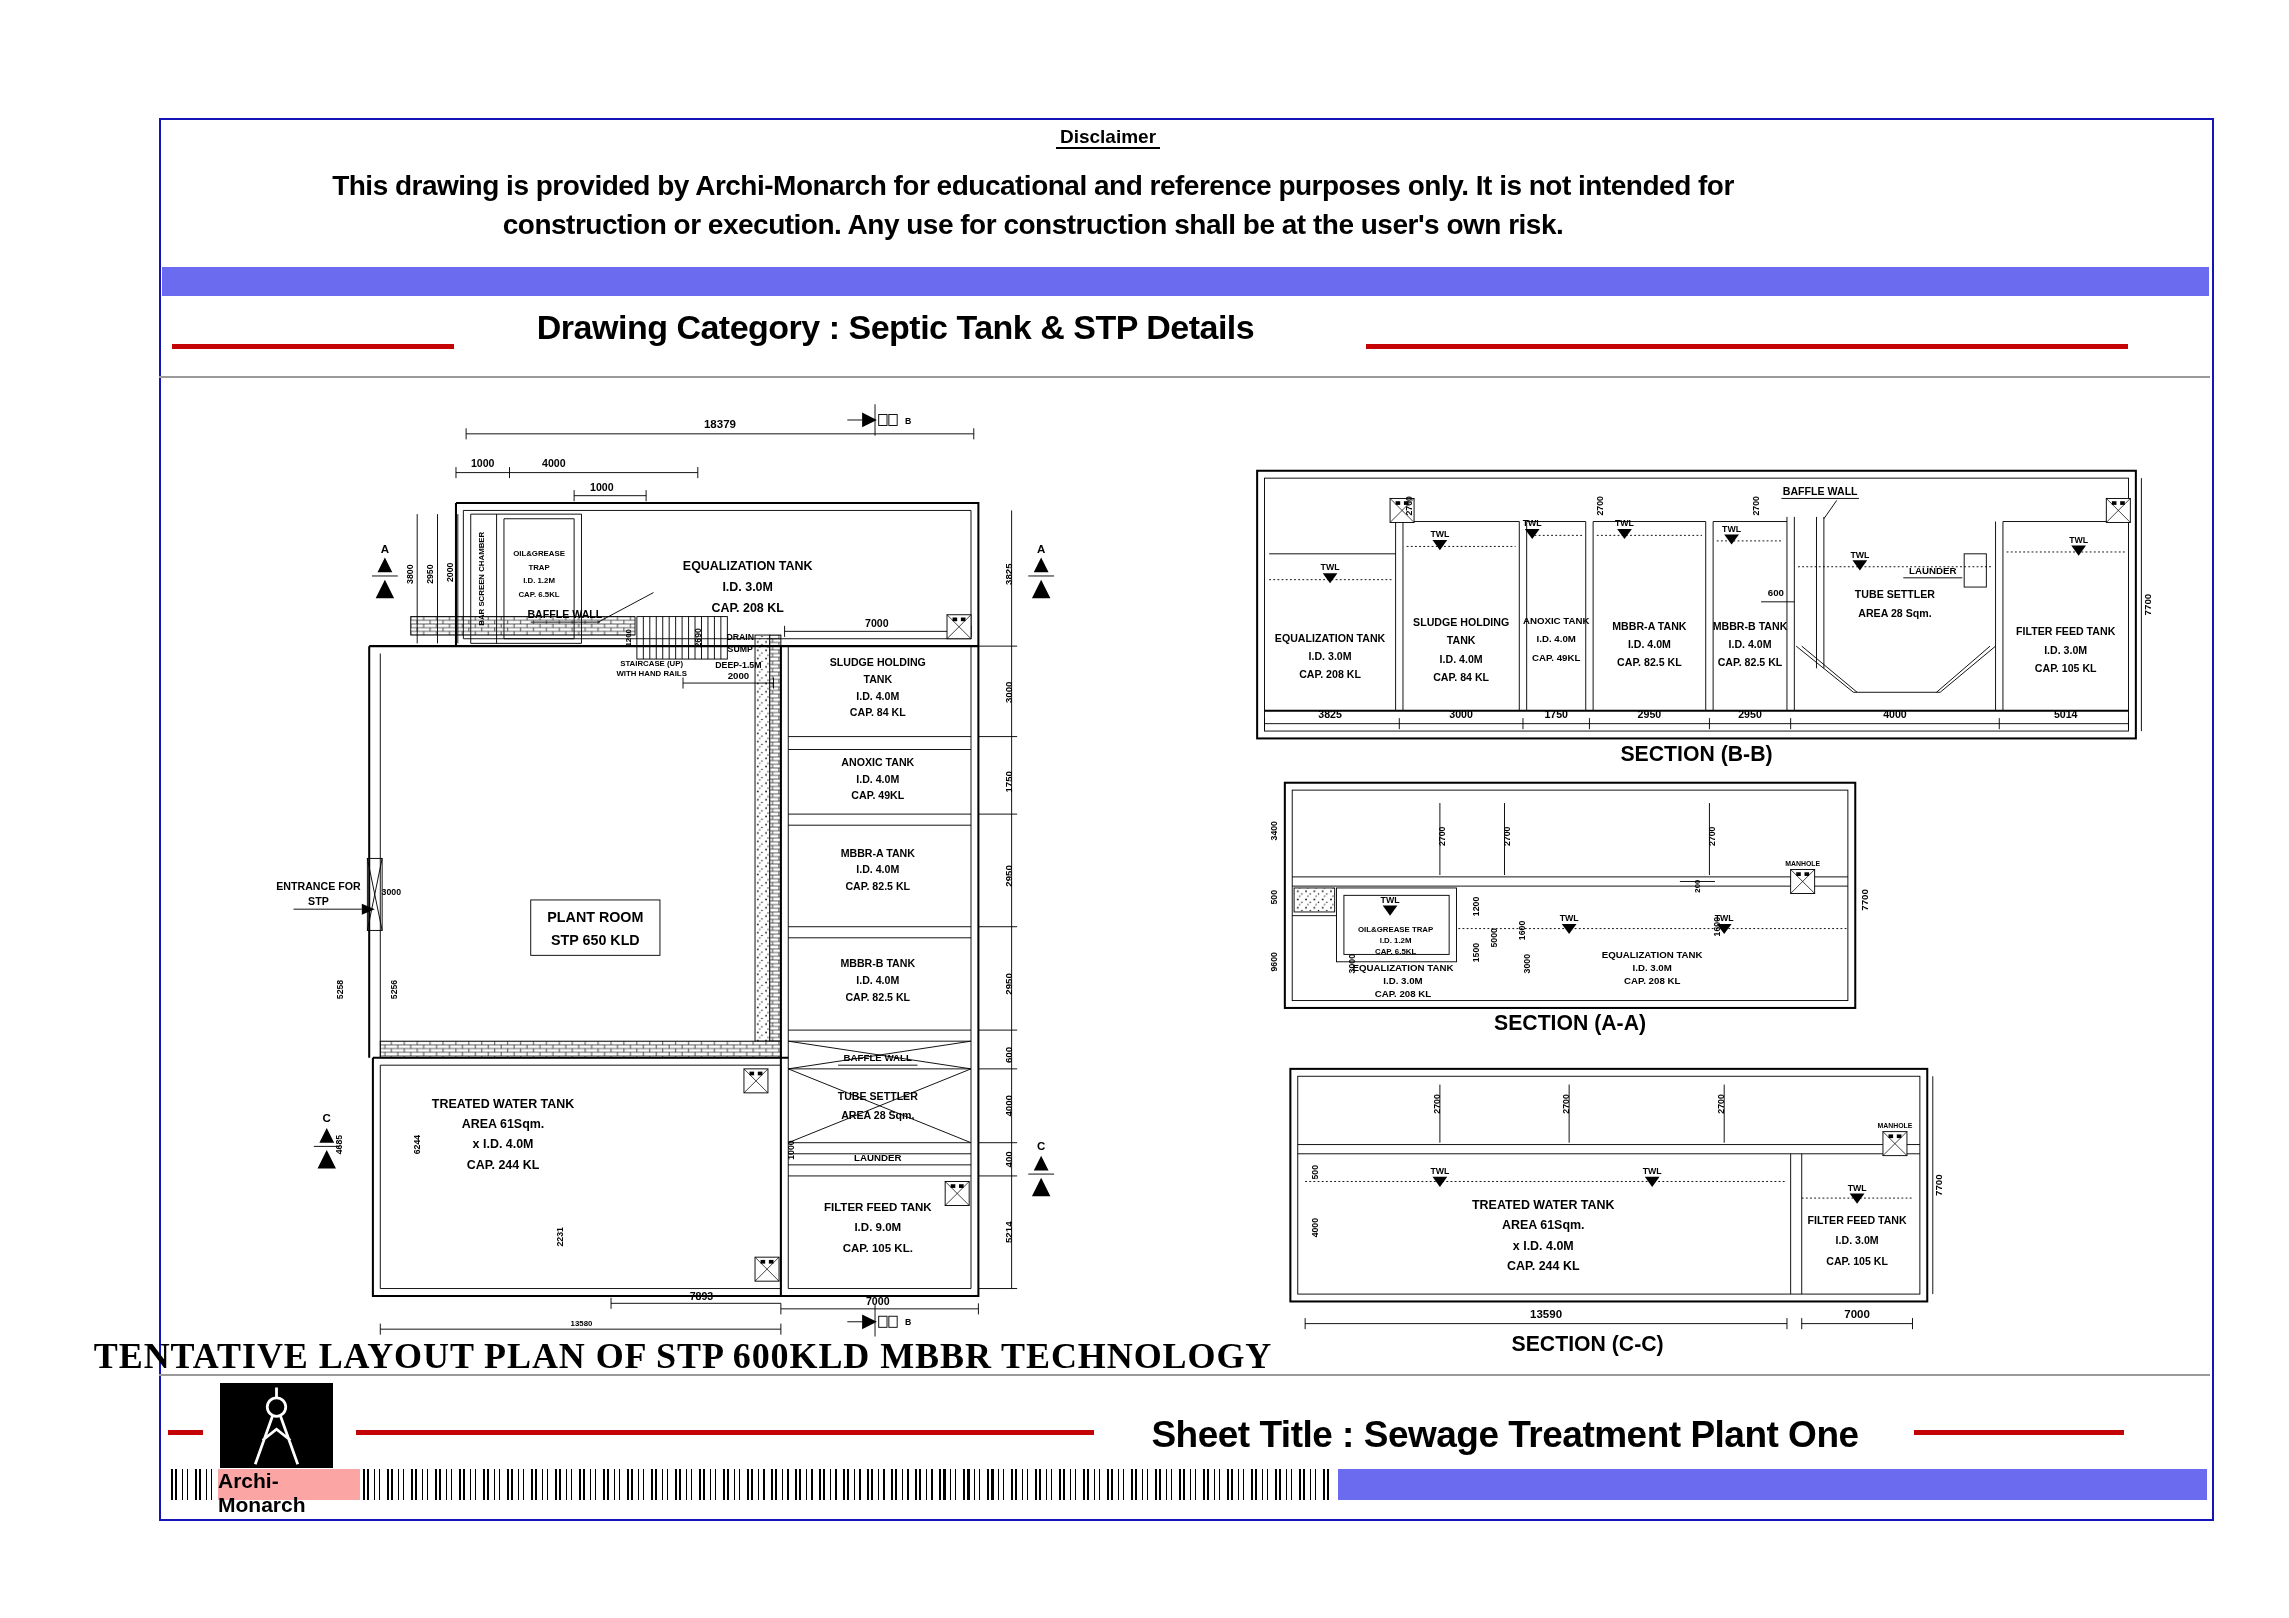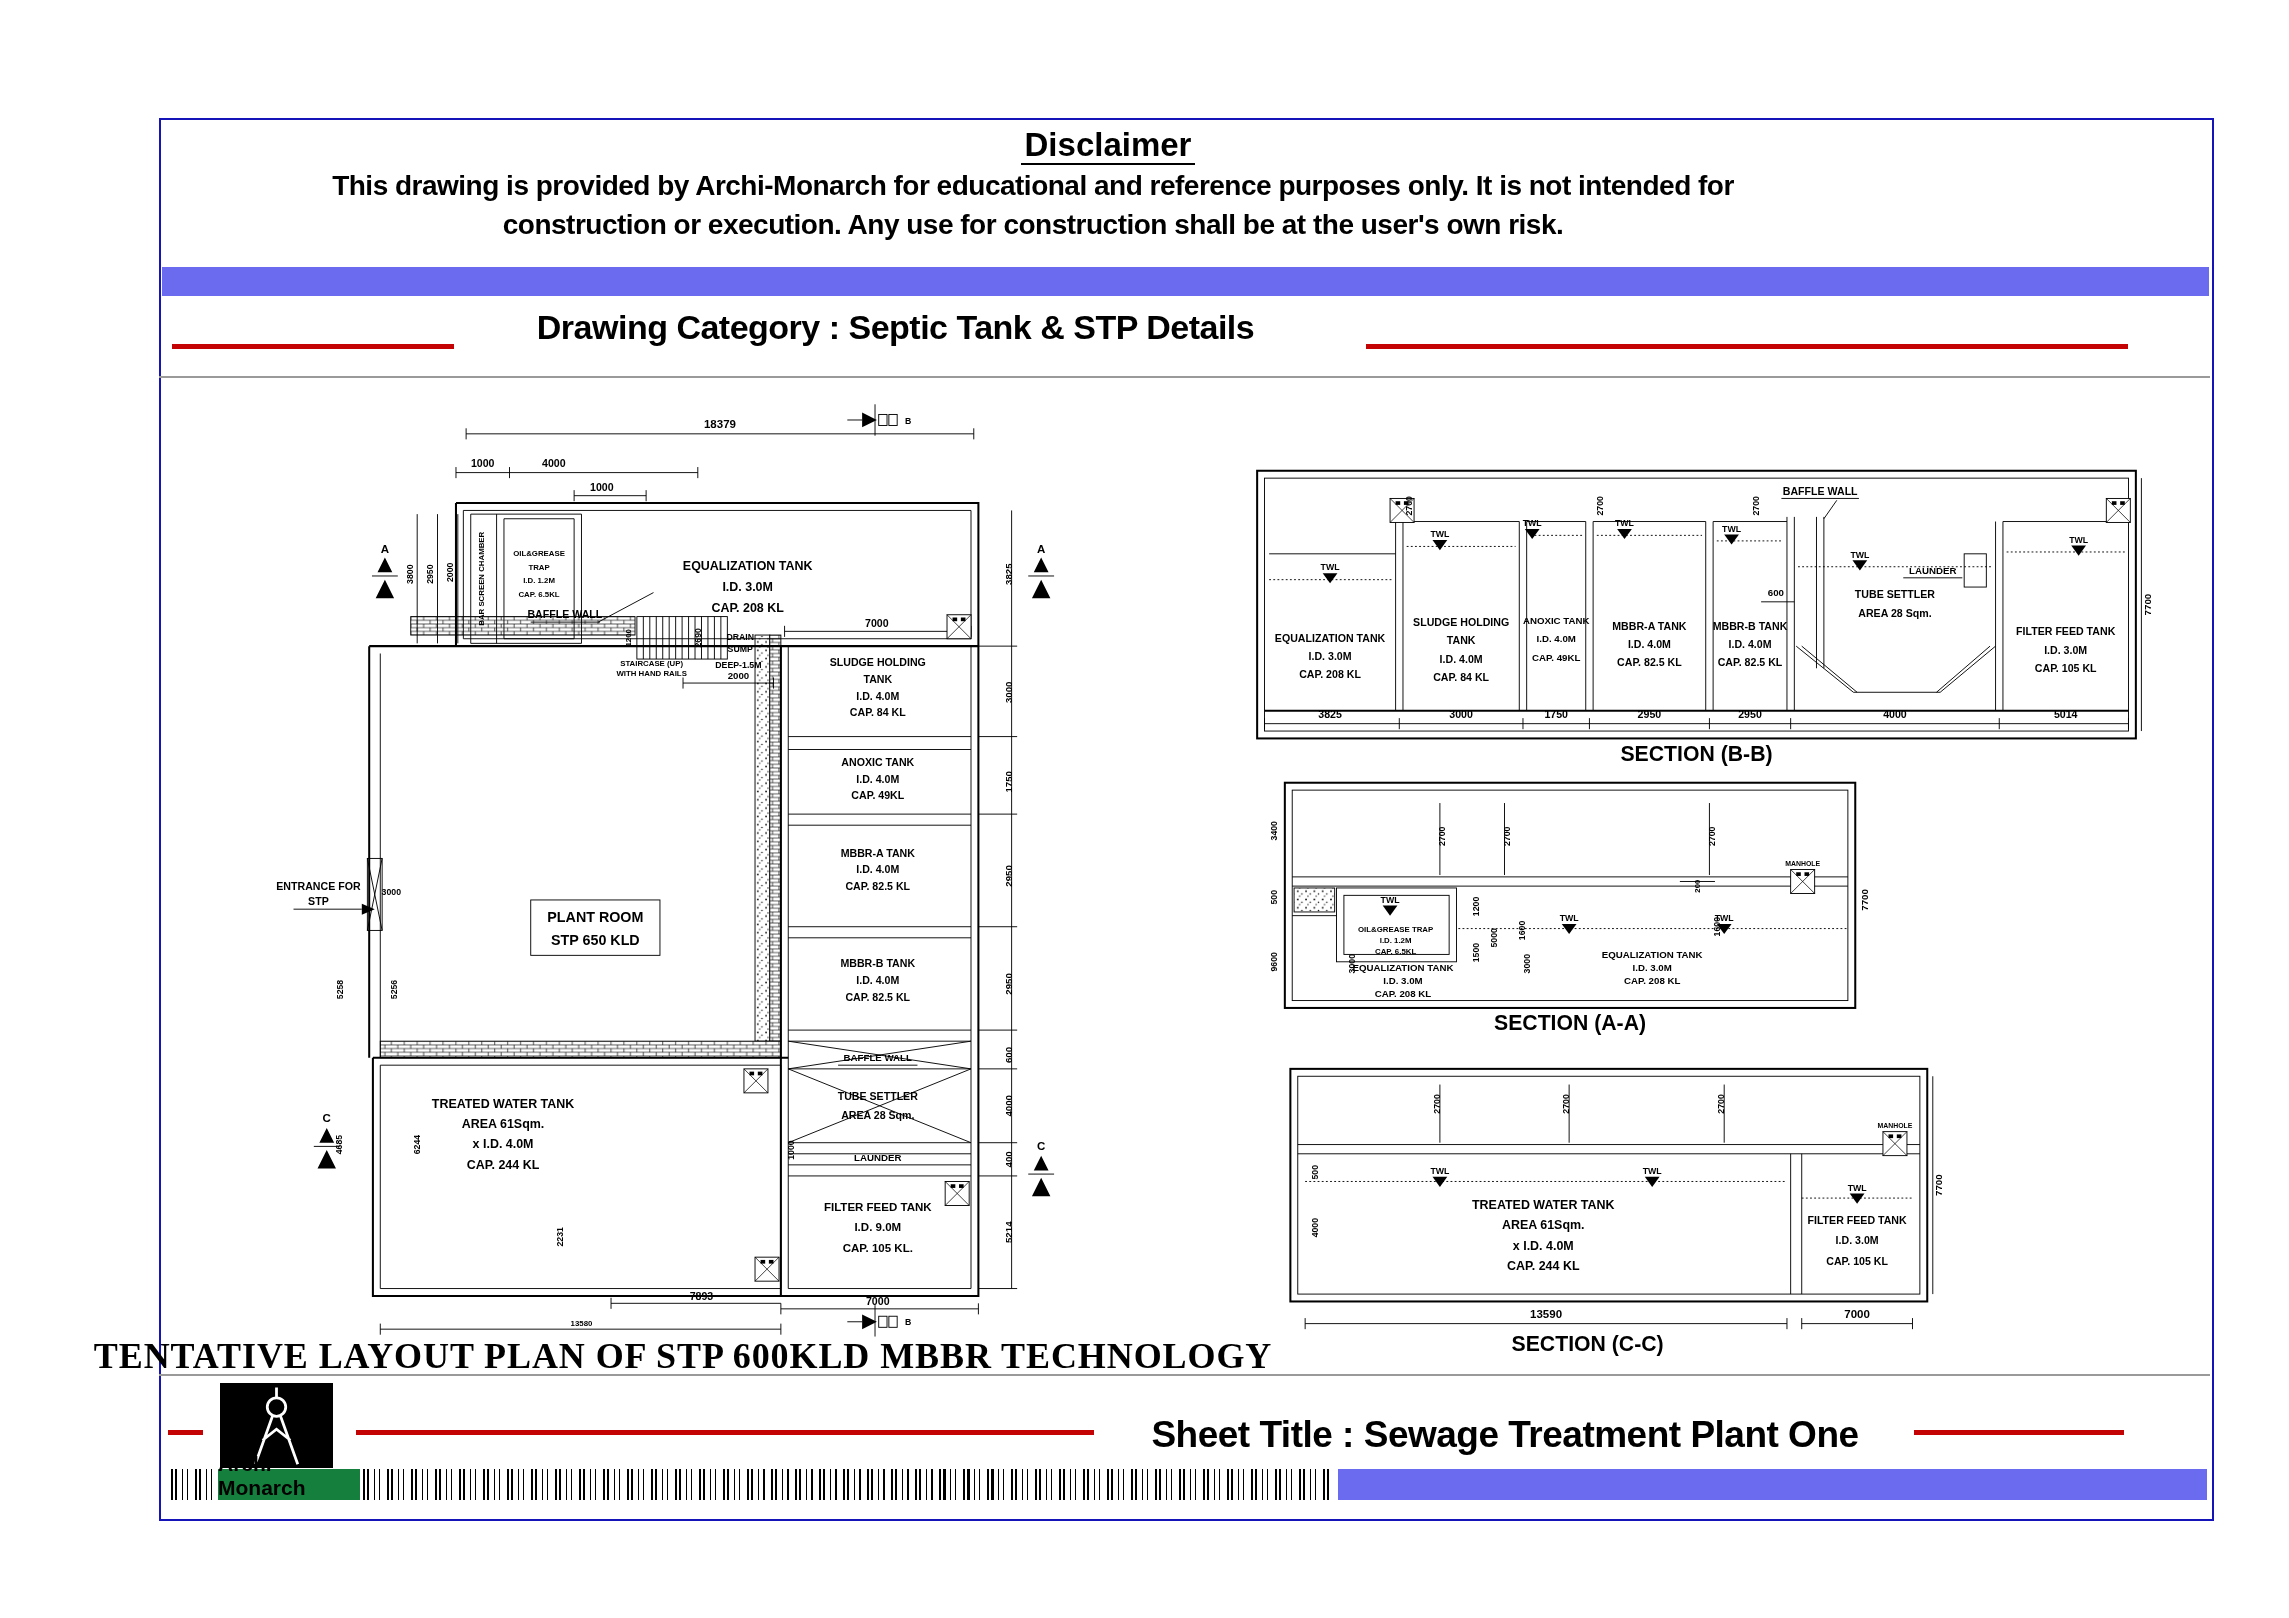--- a/index.html
+++ b/index.html
@@ -1,31 +1,31 @@
 <!DOCTYPE html>
 <html style="--accent: #6b6bf0; --bord: #1414b8; --red: #c40404;font-size:14.8px"><head>
 <meta charset="utf-8">
 <style>
   :root{ --accent:#6b6bf0; --bord:#1414b8; --red:#c40404; }
   html,body{margin:0;padding:0;}
   body{width:2290px;height:1619px;background:#fff;position:relative;
        font-family:"Liberation Sans",sans-serif;overflow:hidden;}
   .abs{position:absolute;}
   .pageborder{left:159px;top:118px;width:2051px;height:1399px;border:2.8px solid var(--bord);}
-  .disc-title{left:0;top:126px;width:2216px;text-align:center;font-size:33px;font-weight:700;}
+  .disc-title{left:0;top:126px;width:2216px;text-align:center;font-size:19px;font-weight:700;}
   .disc-title span{border-bottom:2.8px solid #000;padding:0 3.7px;}
   .disc-line{left:0;width:2066px;text-align:center;font-size:28px;font-weight:700;letter-spacing:-0.5px;}
   .bluebar-top{left:162px;top:267px;width:2047px;height:29px;background:var(--accent);}
   .bluebar-bot{left:1338px;top:1469px;width:869px;height:31px;background:var(--accent);}
   .heading{left:425px;top:308px;width:941px;text-align:center;font-size:34px;font-weight:700;letter-spacing:-0.5px;}
   .redline{height:4.6px;background:var(--red);}
   .grayline{height:1.8px;background:#9a9a9a;}
   .sheet-title{left:1108px;top:1414px;width:794px;text-align:center;font-size:37px;font-weight:700;letter-spacing:-0.5px;}
   .logo{left:220px;top:1383px;width:113px;height:85px;background:#000;}
-  .brandpatch{left:218px;top:1469px;width:142px;height:31px;background:#15803d;display:flex;align-items:flex-end;}
+  .brandpatch{left:218px;top:1469px;width:142px;height:31px;background:#fca5a5;display:flex;align-items:flex-start;}
   .brandpatch span{font-size:21px;font-weight:700;}
   .barcode{left:171px;top:1469px;width:1159px;height:31px;
     background:repeating-linear-gradient(90deg,#000 0 1.8px,#fff 1.8px 3.7px,#000 3.7px 6.5px,#fff 6.5px 11px,#000 11px 12px,#fff 12px 15.7px,#000 15.7px 17.5px,#fff 17.5px 24px);}
   svg#cad{position:absolute;left:0;top:0;}
   svg text{font-family:"Liberation Sans",sans-serif;font-weight:700;fill:#000;text-anchor:middle;}
   .s7{font-size:7.5px}.s8{font-size:8.5px}.s9{font-size:9.5px}.s10{font-size:10.5px}
   .s11{font-size:11.5px}.s12{font-size:12.5px}.s13{font-size:13.5px}.s15{font-size:15.5px}.s22{font-size:23px}
   .cap{font-family:"Liberation Serif",serif;font-size:39px;font-weight:700;letter-spacing:1px;}
   .ln{stroke:#000;stroke-width:1;fill:none}
   .ln2{stroke:#000;stroke-width:2.2;fill:none}

